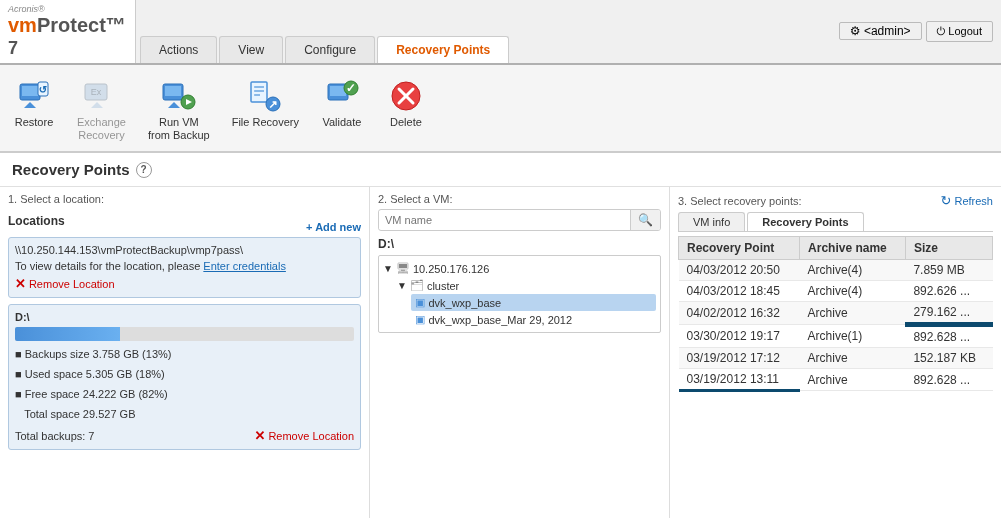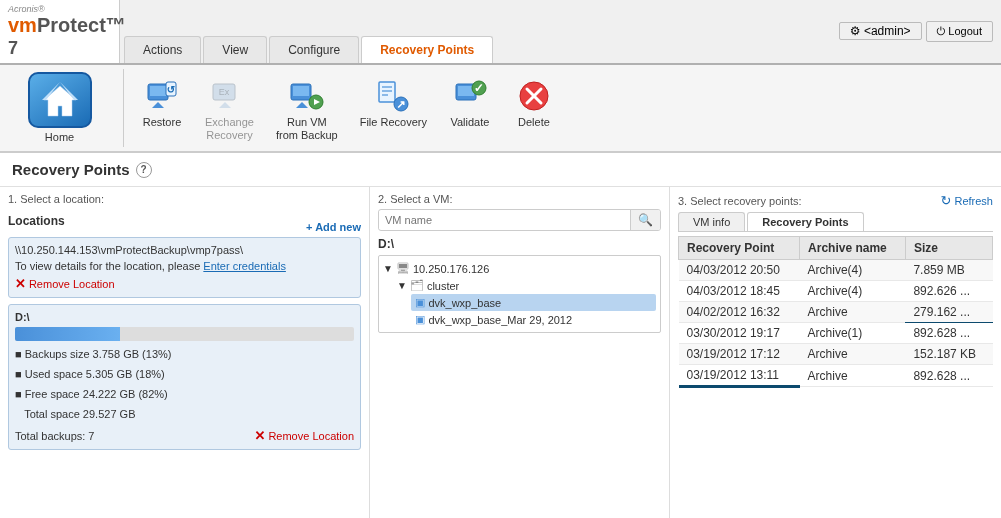--- a/index.html
+++ b/index.html
@@ -27,21 +27,21 @@
     
     svg { display: block; }
   </style>
 </head>
 <body>
 
 <div class="header-wrapper">
 
   <div style="display:flex; align-items:stretch; border-bottom: 2px solid #b0b0b0; background:#f0f0f0;">
 
-    <div style="width:120px; background:#fff; padding:4px 8px; border-right:1px solid #ccc; display:flex; flex-direction:column; justify-content:center;">
+    <div style="width:136px; background:#fff; padding:4px 8px; border-right:1px solid #ccc; display:flex; flex-direction:column; justify-content:center;">
       <div style="font-size:9px; color:#888; font-style:italic;">Acronis®</div>
       <div style="font-size:20px; font-weight:bold; line-height:1.1;">
         <span style="color:#e05a00;">vm</span><span style="color:#555;">Protect™</span> <span style="color:#555; font-size:18px;">7</span>
       </div>
     </div>
 
     <div style="display:flex; align-items:flex-end; flex:1; padding: 0 4px;">
       <div style="padding:6px 18px; border:1px solid #ccc; border-bottom:none; background:#e8e8e8; border-radius:3px 3px 0 0; margin-right:2px; cursor:pointer; font-size:12px;">Actions</div>
       <div style="padding:6px 18px; border:1px solid #ccc; border-bottom:none; background:#e8e8e8; border-radius:3px 3px 0 0; margin-right:2px; cursor:pointer; font-size:12px;">View</div>
       <div style="padding:6px 18px; border:1px solid #ccc; border-bottom:none; background:#e8e8e8; border-radius:3px 3px 0 0; margin-right:2px; cursor:pointer; font-size:12px;">Configure</div>
@@ -49,30 +49,20 @@
     </div>
 
     <div style="display:flex; align-items:center; gap:4px; padding:0 8px;">
       <button style="padding:1px 10px; background:#f0f0f0; border:1px solid #bbb; cursor:pointer; font-size:12px; border-radius:2px;margin-left:12px;">⚙ &lt;admin&gt;</button>
       <button style="padding:3px 10px; background:#f0f0f0; border:1px solid #bbb; cursor:pointer; font-size:11px; border-radius:2px;">⏻ Logout</button>
     </div>
   </div>
 
   <div class="toolbar-wrapper">
 
-    <div class="home-section">
-      <div style="width:64px; height:56px; background:linear-gradient(145deg,#5aaee8,#1a6bb5); border-radius:10px; display:flex; align-items:center; justify-content:center; border:2px solid #1558a0; margin-bottom:3px;">
-        <svg width="40" height="40" viewBox="0 0 40 40">
-          <polygon points="20,6 4,20 8,20 8,36 18,36 18,26 22,26 22,36 32,36 32,20 36,20" fill="#fff" stroke="#b0d0f0" stroke-width="0.5"></polygon>
-          <polygon points="20,2 2,20 6,20" fill="#c0dff8"></polygon>
-          <polygon points="20,2 38,20 34,20" fill="#c0dff8"></polygon>
-        </svg>
-      </div>
-      <span style="font-size:11px;">Home</span>
-    </div>
 
     <div style="display:flex; gap:4px; align-items:flex-start; padding-top:4px;">
 
       <div class="toolbar-btn">
         <div class="icon-area">
           <svg width="36" height="36" viewBox="0 0 36 36">
             <rect x="4" y="6" width="20" height="16" rx="2" fill="#4a90d9" stroke="#2a70b9" stroke-width="1"></rect>
             <rect x="6" y="8" width="16" height="10" fill="#7ab8f0"></rect>
             <polygon points="14,24 8,30 20,30" fill="#4a90d9"></polygon>
             <rect x="22" y="4" width="10" height="14" rx="2" fill="#e8f4ff" stroke="#2a70b9" stroke-width="1"></rect>
@@ -274,21 +264,21 @@
     <td style="padding:3px 8px; border-bottom:1px solid #e8e8e8;">7.859 MB</td>
   </tr>
             <tr style="cursor: pointer;">
     <td style="padding:3px 8px; border-bottom:1px solid #e8e8e8;">04/03/2012 18:45</td>
     <td style="padding:3px 8px; border-bottom:1px solid #e8e8e8;">Archive(4)</td>
     <td style="padding:3px 8px; border-bottom:1px solid #e8e8e8;">892.626 ...</td>
   </tr>
             <tr style="cursor: pointer; background: rgb(248, 248, 248);">
     <td style="padding:3px 8px; border-bottom:1px solid #e8e8e8;">04/02/2012 16:32</td>
     <td style="padding:3px 8px; border-bottom:1px solid #e8e8e8;">Archive</td>
-    <td style="padding:3px 8px; border-bottom:1px solid #0c4a6e;">279.162 ...</td>
+    <td style="padding:3px 8px; border-bottom:5px solid #0c4a6e;">279.162 ...</td>
   </tr>
             <tr style="cursor: pointer;">
     <td style="padding:3px 8px; border-bottom:1px solid #e8e8e8;">03/30/2012 19:17</td>
     <td style="padding:3px 8px; border-bottom:1px solid #e8e8e8;">Archive(1)</td>
     <td style="padding:3px 8px; border-bottom:1px solid #e8e8e8;">892.628 ...</td>
   </tr>
             <tr style="cursor: pointer; background: rgb(248, 248, 248);">
     <td style="padding:3px 8px; border-bottom:1px solid #e8e8e8;">03/19/2012 17:12</td>
     <td style="padding:3px 8px; border-bottom:1px solid #e8e8e8;">Archive</td>
     <td style="padding:3px 8px; border-bottom:1px solid #e8e8e8;">152.187 KB</td>

